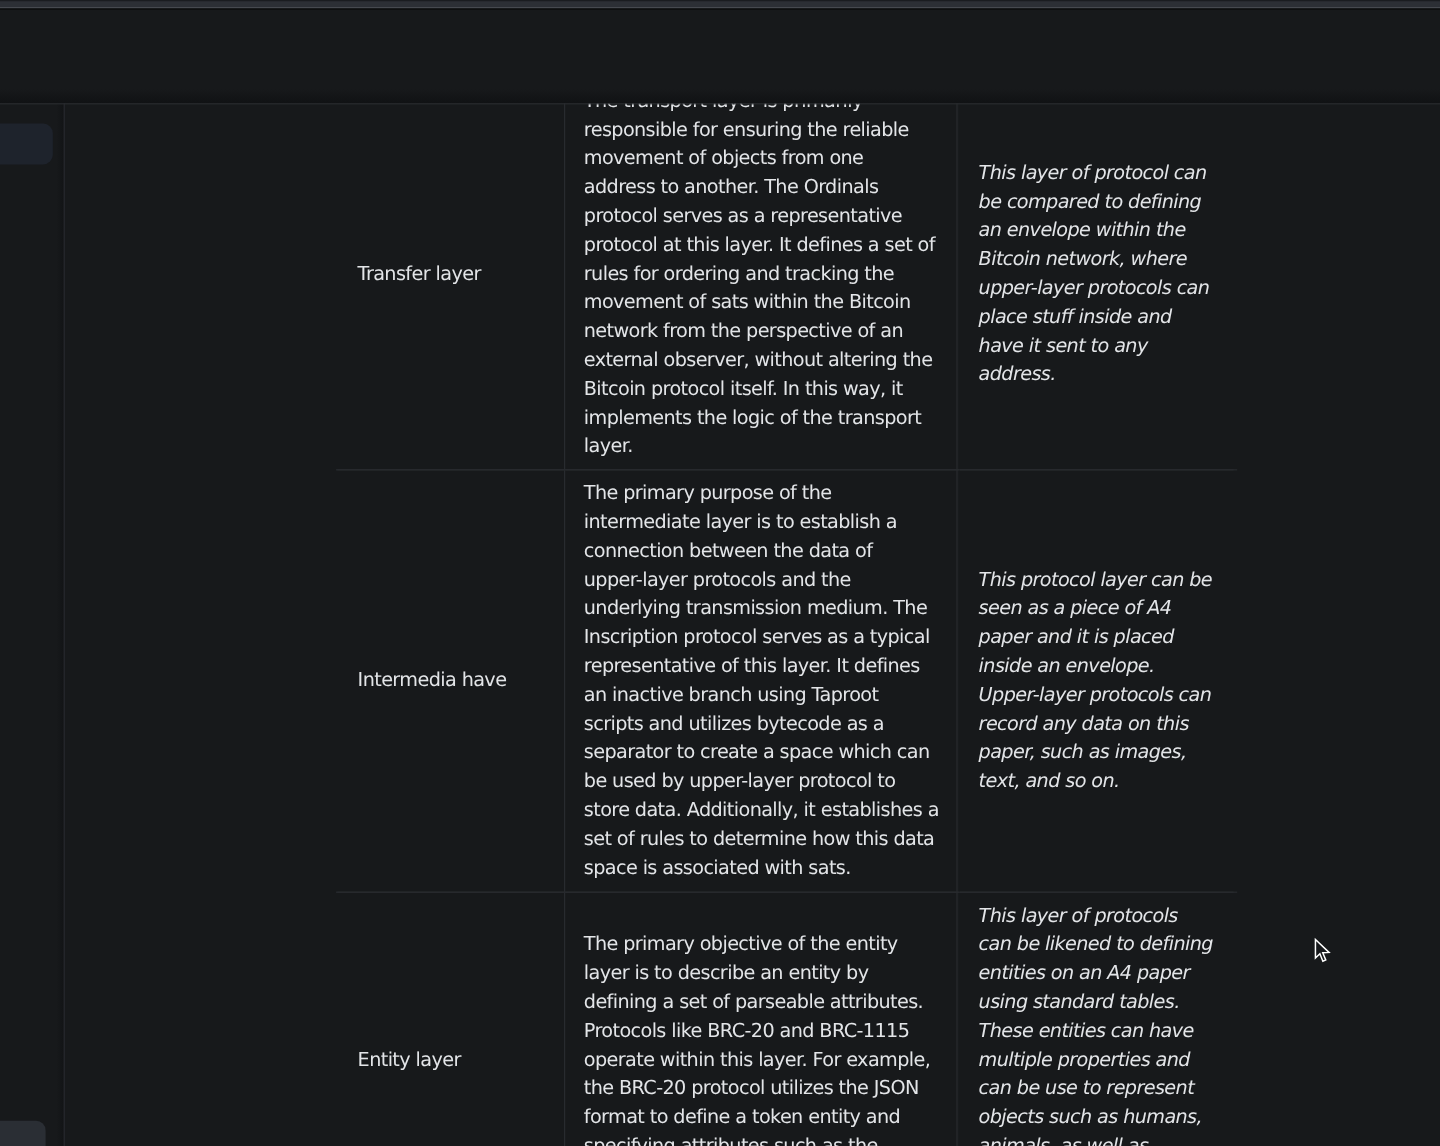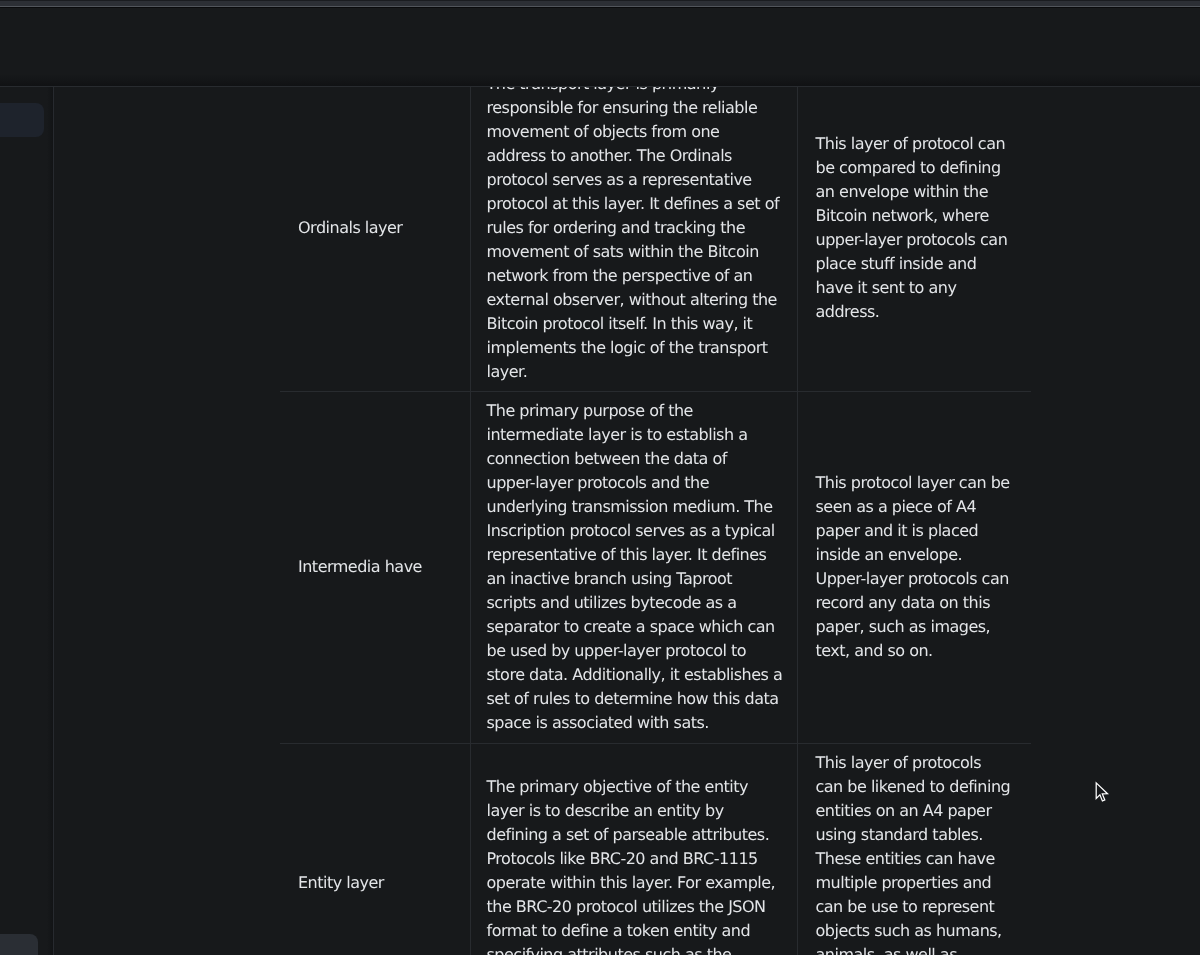--- a/index.html
+++ b/index.html
@@ -42,21 +42,21 @@
   
   .col-rule-mask{position:absolute;left:745px;top:0;width:1px;height:947px;
     background:#17191b;z-index:9;}
   .hrule{position:absolute;left:227px;width:750px;height:1px;background:#282b2f;z-index:11;}
   .col-rule{position:absolute;left:743px;top:0;width:1px;height:947px;
     background:#282b2f;z-index:10;}
   col.k1{width:190px;}
   col.k2{width:329px;}
   col.k3{width:229px;}
   table.t td.c1{padding-left:18px;}
-  table.t td.c3{border-right:0 none transparent;}
+  table.t td.c3{border-right:0 none transparent;font-style:italic;}
   
   tr:nth-child(1) td{padding-top:9px;padding-bottom:7px;}
   tr:nth-child(2) td{padding-bottom:8px;}
   tr.last{height:278px;}
   tr.last td.c2{padding-bottom:32px;}
   tr.last td.c3{padding-bottom:56px;}
 
   
   .header{position:absolute;left:0;top:8px;width:1200px;height:78px;background:#17191b;z-index:40;}
   .hdr-line{position:absolute;left:0;top:86px;width:1200px;height:1px;background:#282b2f;z-index:41;}
@@ -83,21 +83,21 @@
       <div class="hrule" style="top:735px"></div>
       <div class="tablewrap">
         <table class="t">
           <colgroup>
               <col class="k1">
               <col class="k2">
               <col class="k3">
             </colgroup>
           <tbody>
               <tr>
-                <td class="c1">Ordinals layer</td>
+                <td class="c1">Transfer layer</td>
                 <td class="c2">The transport layer is primarily responsible for ensuring the reliable movement of objects from one address to another. The Ordinals protocol serves as a representative protocol at this layer. It defines a set of rules for ordering and tracking the movement of sats within the Bitcoin network from the perspective of an external observer, without altering the Bitcoin protocol itself. In this way, it implements the logic of the transport layer.</td>
                 <td class="c3">This layer of protocol can be compared to defining an envelope within the Bitcoin network, where <span style="white-space: nowrap;">upper-layer</span> protocols can place stuff inside and have it sent to any address.</td>
               </tr>
               <tr>
                 <td class="c1">Intermedia have</td>
                 <td class="c2">The primary purpose of the intermediate layer is to establish a connection between the data of <span style="white-space: nowrap;">upper-layer</span> protocols and the underlying transmission medium. The Inscription protocol serves as a typical representative of this layer. It defines an inactive branch using Taproot scripts and utilizes bytecode as a separator to create a space which can be used by <span style="white-space: nowrap;">upper-layer</span> protocol to store data. Additionally, it establishes a set of rules to determine how this data space is associated with sats.</td>
                 <td class="c3">This protocol layer can be seen as a piece of A4 paper and it is placed inside an envelope. <span style="white-space: nowrap;">Upper-layer</span> protocols can record any data on this paper, such as images, text, and so on.</td>
               </tr>
               <tr class="last">
                 <td class="c1">Entity layer</td>

